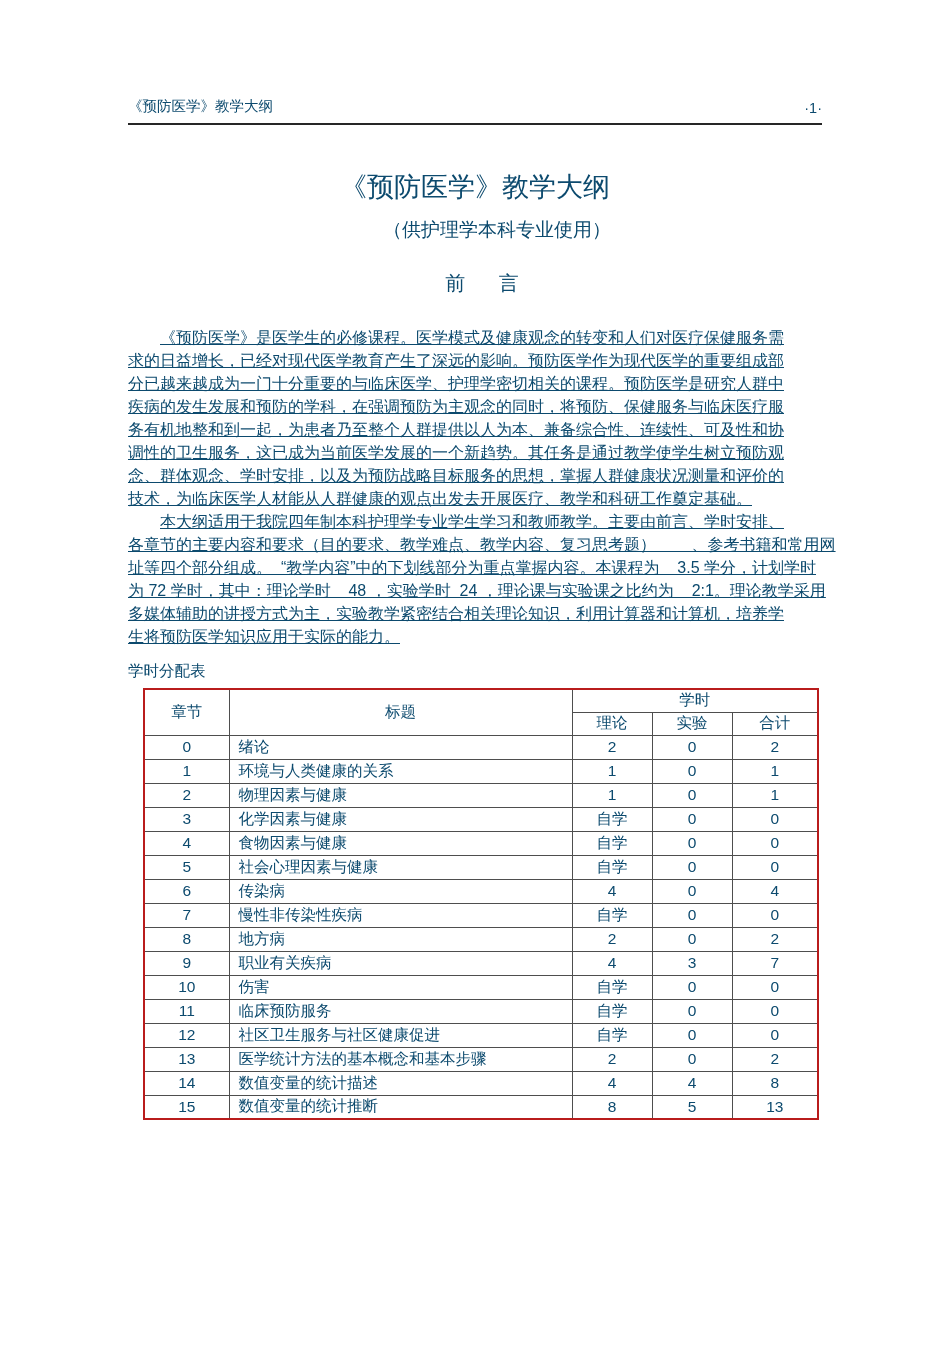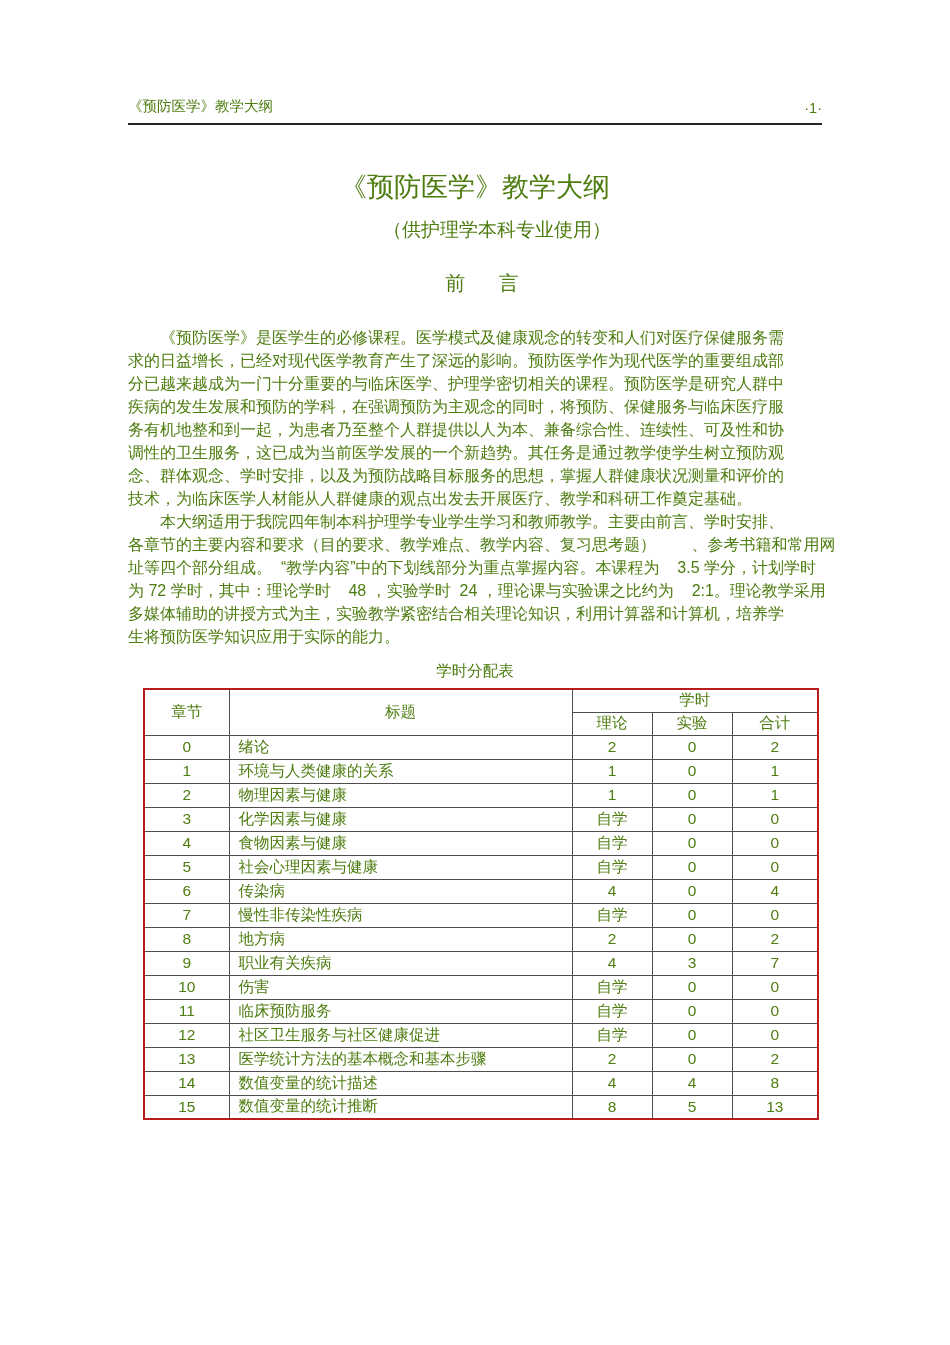--- a/index.html
+++ b/index.html
@@ -1,19 +1,19 @@
 <!DOCTYPE html>
 <html><head>
 <meta charset="utf-8">
 <style>
   html, body { margin: 0; padding: 0; background: #ffffff; }
   .page {
     width: 950px; height: 1345px;
     background: #ffffff;
-    color: #4d7c0f;
+    color: #0c4a6e;
     font-family: "Liberation Sans", sans-serif;
     box-sizing: border-box;
     padding: 0 128px;
     position: relative;
     overflow: hidden;
   }
   .doc-header {
     padding-top: 97px;
     display: flex;
     justify-content: space-between;
@@ -39,25 +39,24 @@
     text-align: center;
     font-size: 20px;
     white-space: pre;
     padding-left: 14px;
   }
   .preface {
     margin-top: 29px;
     font-size: 16px;
     line-height: 23px;
   }
-  .line { white-space: pre; }
+  .line { white-space: pre; text-decoration: underline; }
   .line.first { text-indent: 32px; }
   .table-caption {
     margin-top: 13px;
-    text-align: center;
     font-size: 15.5px;
   }
   table.hours {
     margin-top: 6px;
     margin-left: 15px;
     border-collapse: collapse;
     width: 674px;
     table-layout: fixed;
     border: 2px solid #b91c1c;
   }

